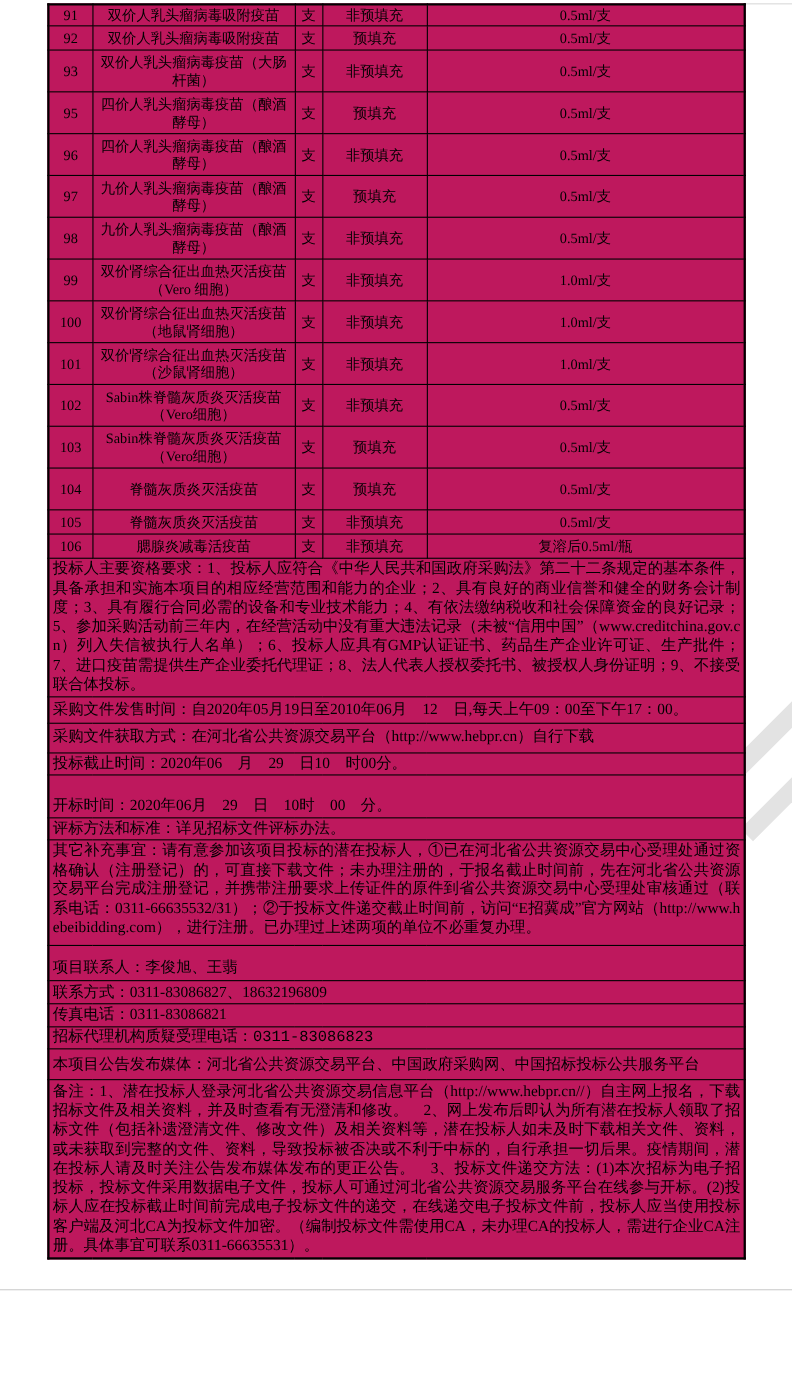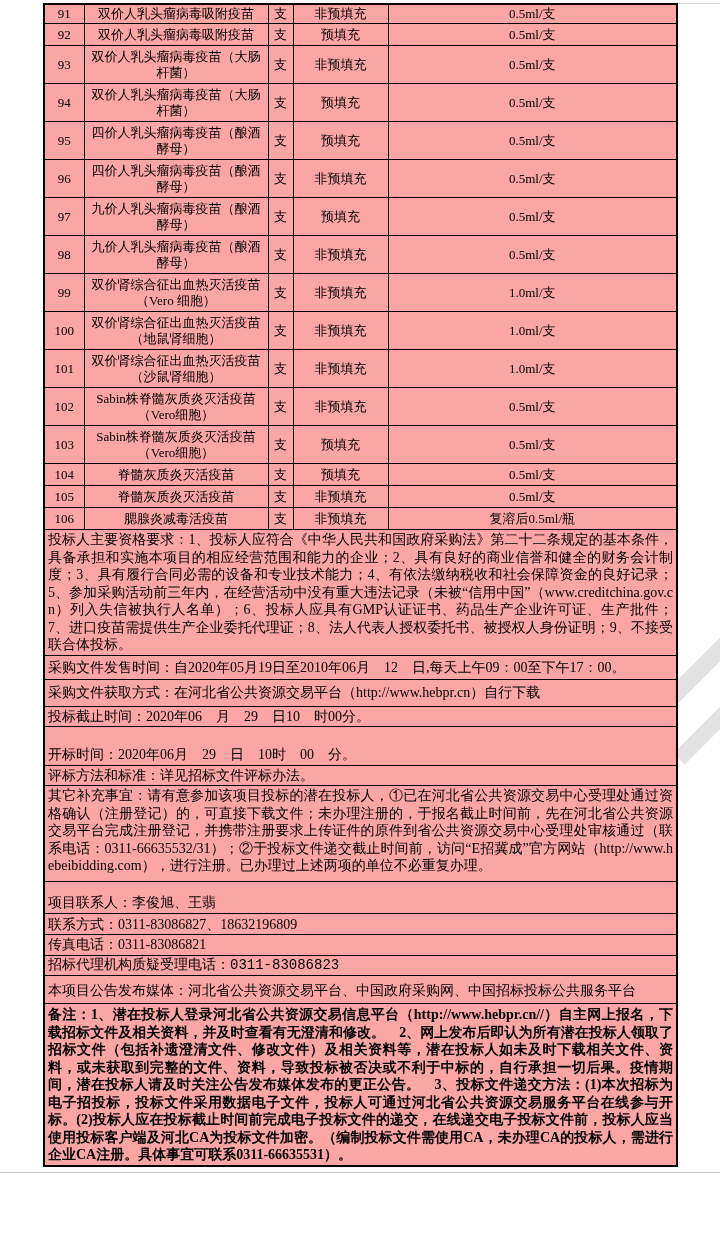--- a/index.html
+++ b/index.html
@@ -7,21 +7,21 @@
     position:relative;width:720px;height:1260px;background:#ffffff;overflow:hidden;
     font-family:"Liberation Serif","DejaVu Serif",serif;color:#000;
   }
   .wm{position:absolute;background:#e3e3e3;transform:rotate(-45deg);z-index:0;}
   .wm1{left:653px;top:656px;width:104px;height:17px;}
   .wm2{left:666px;top:720px;width:88px;height:16px;}
   .top-edge{position:absolute;left:676px;top:3px;width:44px;height:1px;background:#d9d9d9;z-index:1;}
   .page-edge{position:absolute;left:0;top:1172px;width:720px;height:1px;background:#cccccc;z-index:1;}
   table.doc-table{
     position:absolute;left:43px;top:3px;width:633px;border-collapse:collapse;
-    border:2px solid #000;background:#fca5a5;z-index:2;table-layout:fixed;
+    border:2px solid #000;background:#be185d;z-index:2;table-layout:fixed;
   }
   .doc-table td{border:1px solid #000;}
   #vtb td{
     text-align:center;vertical-align:middle;font-size:13px;line-height:16px;
     padding:1px 2px;overflow:hidden;
   }
   #vtb tr{height:38px;}
   #vtb tr:nth-child(1){height:18px;}
   #vtb tr:nth-child(2),#vtb tr:nth-child(14),#vtb tr:nth-child(15),#vtb tr:nth-child(16){height:22px;}
   .sec{
@@ -35,21 +35,21 @@
   .s-deadline{height:19px;}
   .s-open_time{height:26px;padding-top:19px;}
   .s-open_place{height:29px;padding-top:5px;}
   .s-eval{height:20px;}
   .s-other{height:96px;margin-top:14px;}
   .s-contact_person{height:22px;padding-top:12px;}
   .s-contact_way{height:21px;padding-top:2px;}
   .s-fax{height:19px;}
   .s-agency_phone{height:20px;font-family:Liberation Mono, monospace;}
   .s-media{height:28px;padding-top:6px;}
-  .s-remark{height:160px;padding-top:2px;font-weight:bold;}
+  .s-remark{height:160px;padding-top:2px;}
 </style>
 </head>
 <body>
 
 <div class="page">
   <div class="wm wm1"></div>
   <div class="wm wm2"></div>
   <div class="top-edge"></div>
   <div class="page-edge"></div>
 
@@ -77,27 +77,20 @@
           <td>0.5ml/支</td>
         </tr>
         <tr>
           <td>93</td>
           <td>双价人乳头瘤病毒疫苗（大肠杆菌）</td>
           <td>支</td>
           <td>非预填充</td>
           <td>0.5ml/支</td>
         </tr>
         <tr>
-          <td>94</td>
-          <td>双价人乳头瘤病毒疫苗（大肠杆菌）</td>
-          <td>支</td>
-          <td>预填充</td>
-          <td>0.5ml/支</td>
-        </tr>
-        <tr>
           <td>95</td>
           <td>四价人乳头瘤病毒疫苗（酿酒酵母）</td>
           <td>支</td>
           <td>预填充</td>
           <td>0.5ml/支</td>
         </tr>
         <tr>
           <td>96</td>
           <td>四价人乳头瘤病毒疫苗（酿酒酵母）</td>
           <td>支</td>

